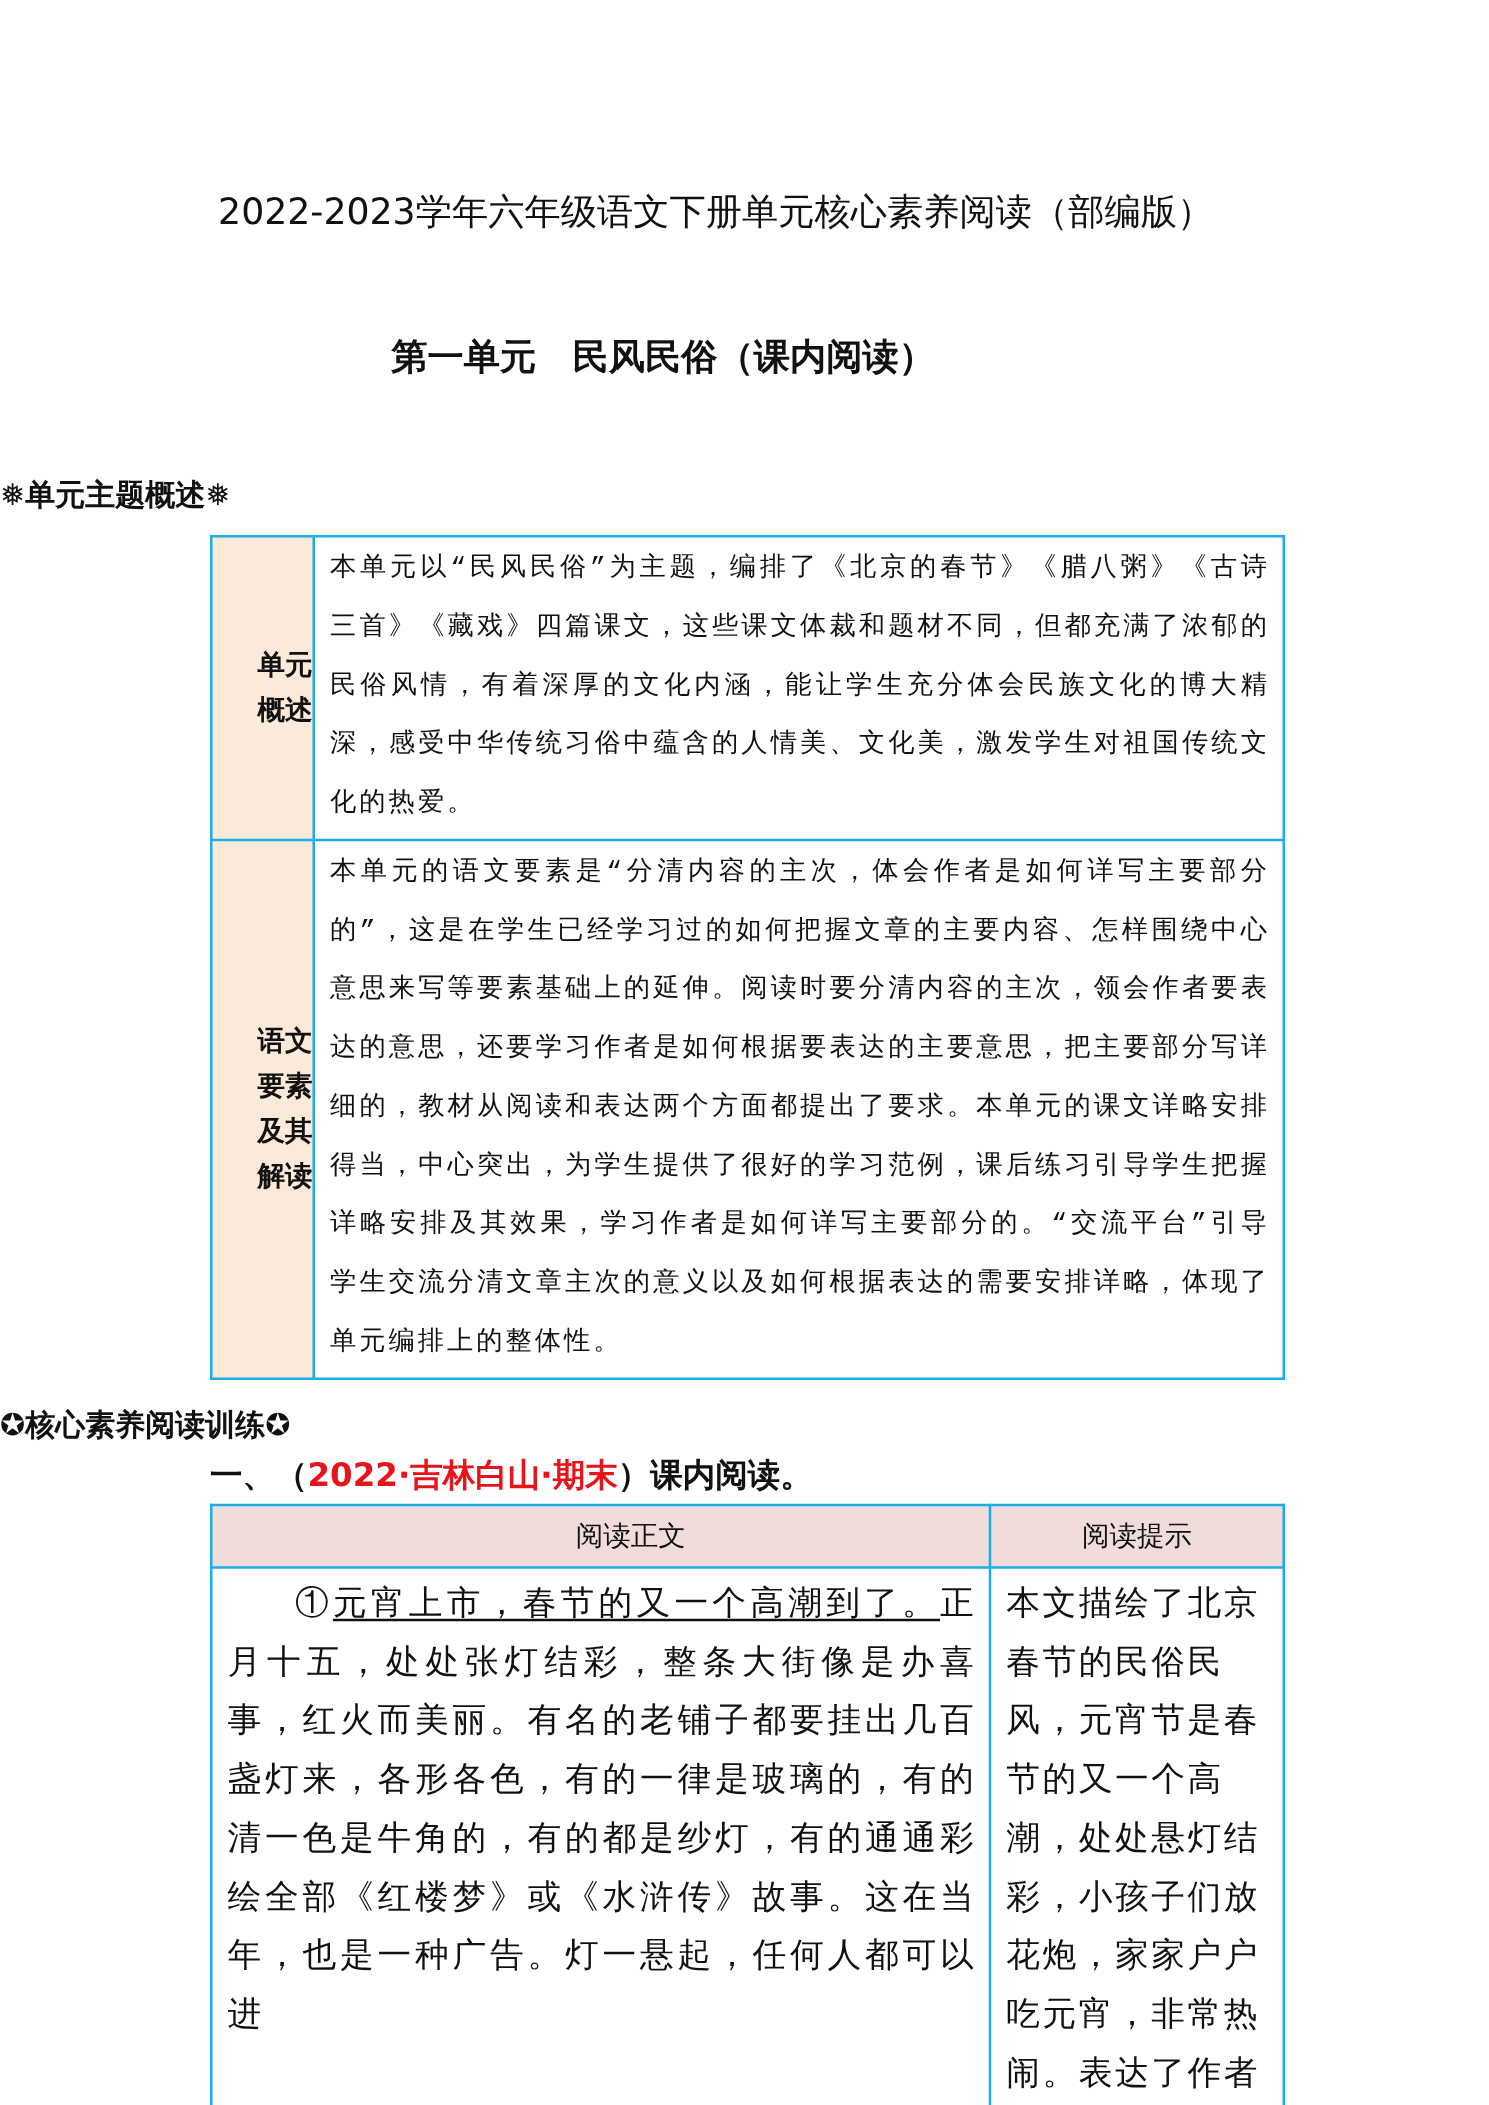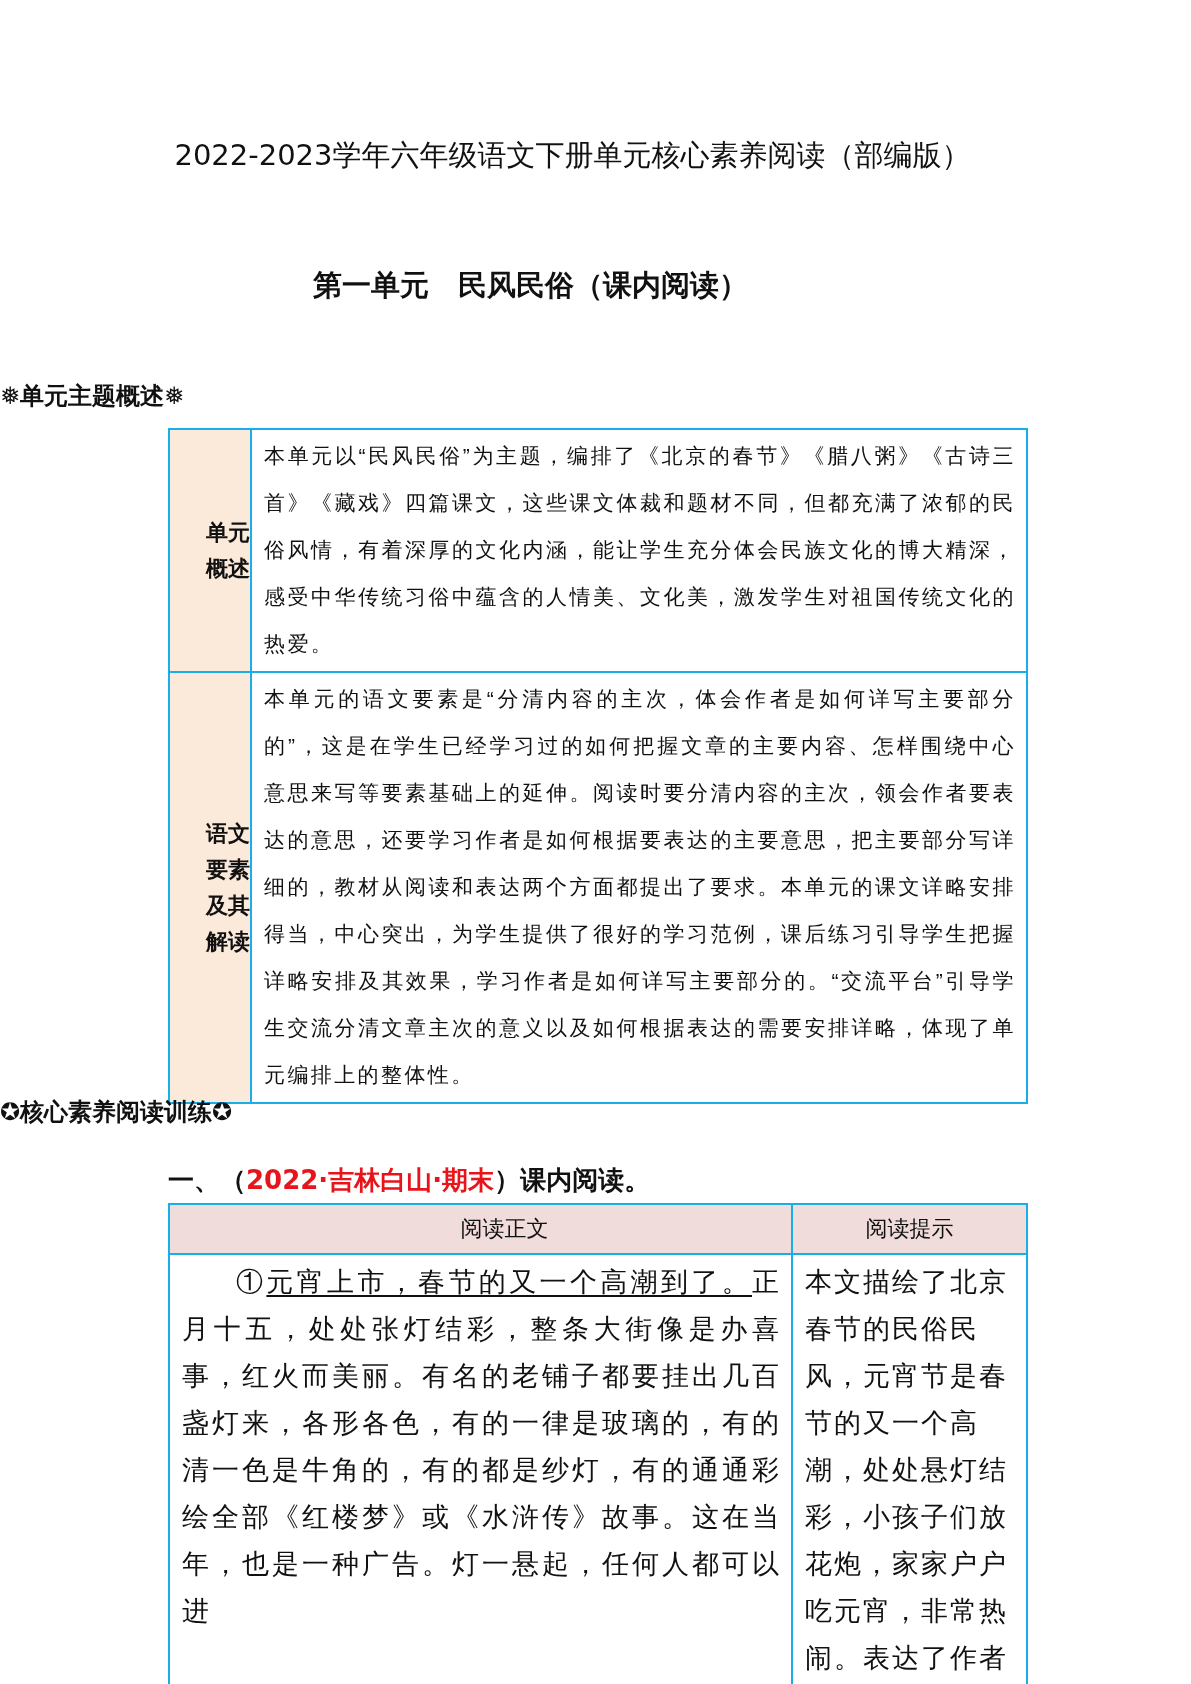--- a/index.html
+++ b/index.html
@@ -1,31 +1,31 @@
 <!DOCTYPE html>
 <html><head>
 <meta charset="utf-8">
 <style>
   html, body { margin: 0; padding: 0; background: #ffffff; }
   body { width: 1191px; height: 1684px; position: relative; overflow: hidden;
          font-family: "DejaVu Sans", "Liberation Sans", sans-serif; color: #111; }
-  .title { position: absolute; left: 0; width: 1145px; top: 136px; text-align: center;
+  .title { position: absolute; left: 0; width: 1145px; top: 150px; text-align: center;
            font-size: 29px; letter-spacing: 0px; }
   .subtitle { position: absolute; left: 0; width: 1061px; top: 266px; text-align: center;
               font-size: 29px; font-weight: bold; }
   .section-head { position: absolute; left: 0; width: 1191px; text-align: left; font-size: 24px; font-weight: bold; }
   .sh1 { top: 380px; }
-  .sh2 { top: 1096px; }
+  .sh2 { top: 1124px; }
   table { border-collapse: collapse; position: absolute; left: 168px; width: 860px; }
   td, th { border: 2.5px solid #1aaee8; vertical-align: top; padding: 0; }
   .t1 { top: 428px; }
   .t1 td.label { width: 80px; background: #fbe9da; text-align: right; vertical-align: middle;
                  font-size: 22px; font-weight: bold; line-height: 36px; }
   .t1 td.body { padding: 2px 10px 4px 12px; font-size: 21px; line-height: 47px; letter-spacing: 2.4px;
-                font-family: Liberation Sans, sans-serif; text-align: justify; margin-left: 36px; }
+                font-family: Liberation Mono, monospace; text-align: justify; margin-left: 36px; }
   .q-line { position: absolute; left: 168px; top: 1163px; font-size: 26px; font-weight: bold; }
   .q-line .red { color: #e8141b; }
   .t2 { top: 1203px; }
   .t2 th { background: #f0dcda; height: 48px; font-size: 22px; font-weight: normal; vertical-align: middle; }
   .t2 th.c1 { width: 573px; padding-left: 48px; }
   .t2 td { font-family: Liberation Serif, serif; font-size: 27px; line-height: 47px;
            letter-spacing: 2px; padding: 4px 10px 2px 12px; height: 280px; }
   .t2 td.passage { text-indent: 2em; text-align: justify; }
   .u { text-decoration: underline; text-underline-offset: 4px; }
 </style>

